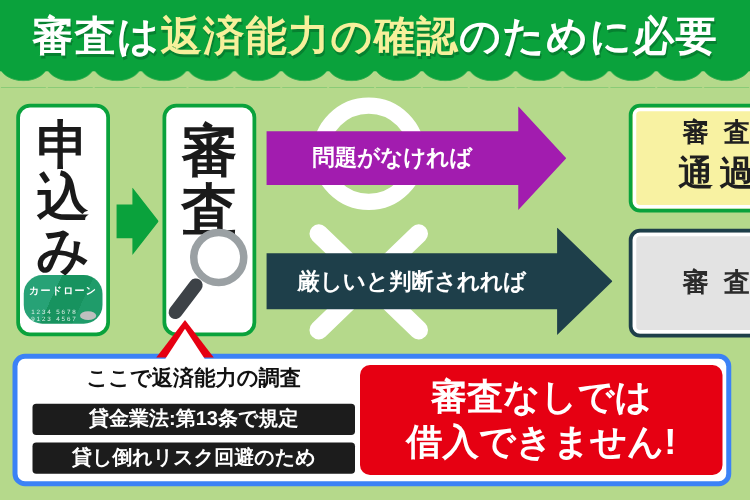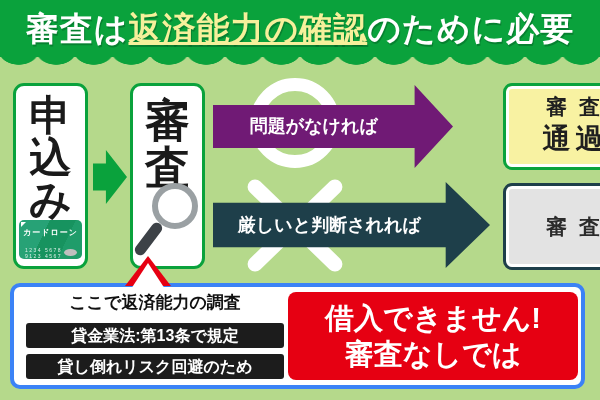--- a/index.html
+++ b/index.html
@@ -4,21 +4,21 @@
 <style>
   html,body{margin:0;padding:0;}
   body{font-family:"Liberation Sans","DejaVu Sans",sans-serif;}
   .canvas{position:relative;width:600px;height:400px;background:#b5d98b;overflow:hidden;}
 
   
   .banner{position:absolute;left:0;top:0;width:600px;height:57px;background:#0aa23c;}
   .banner-title{position:absolute;left:0;top:0;width:600px;height:57px;line-height:58px;
     text-align:center;font-size:33px;font-weight:900;color:#fff;letter-spacing:1px;
     text-shadow:1px 2px 0 rgba(0,70,25,.35);white-space:nowrap;}
-  .banner-title .hl{color:#f6f09b;text-decoration:underline;}
+  .banner-title .hl{color:#f6f09b;}
   .wave{position:absolute;left:0;top:56px;width:600px;height:14px;
     background-image:radial-gradient(ellipse 20px 14px at 18.75px -5px,#0aa23c 0 96%,rgba(10,162,60,0) 100%);
     background-size:37.5px 14px;background-repeat:repeat-x;}
 
   
   .mark-circle{position:absolute;left:250px;top:78px;width:90px;height:90px;box-sizing:border-box;
     border:13px solid #fff;border-radius:50%;z-index:1;}
   .mark-cross{position:absolute;left:232px;top:181px;width:126px;height:90px;z-index:1;}
   .mark-cross .bar{position:absolute;left:0;top:37px;width:126px;height:15px;background:#fff;border-radius:9px;}
   .mark-cross .bar.b1{transform:rotate(44deg);}
@@ -29,21 +29,21 @@
     background:#fff;border:3px solid #0aa23c;border-radius:11px;z-index:2;
     display:flex;flex-direction:column;align-items:center;}
   .box-apply{left:13px;}
   .box-screen{left:130px;}
   .v-char{display:block;font-size:42px;line-height:42px;font-weight:900;color:#1a1a1a;}
   .box-apply .chars{padding-top:9px;text-align:center;}
   .box-screen .chars{padding-top:11px;text-align:center;}
   .box-screen .v-char{font-size:45px;line-height:47px;}
 
   
-  .card{position:absolute;left:3px;bottom:7px;width:63px;height:39px;border-radius:5px;
+  .card{position:absolute;left:3px;bottom:7px;width:63px;height:39px;border-radius:15px;
     background:linear-gradient(115deg,#27a276 0 38%,#17935f 38% 70%,#1f9c6a 70%);
     overflow:hidden;color:#fff;}
   .card .corner{position:absolute;left:2px;top:2px;width:0;height:0;
     border-top:5px solid #fff;border-right:5px solid transparent;}
   .card .jp{position:absolute;left:0;top:7px;width:100%;text-align:center;font-size:8px;font-weight:700;letter-spacing:1px;}
   .card .en{position:absolute;left:0;top:16px;width:100%;text-align:center;font-size:10px;font-weight:900;letter-spacing:.5px;}
   .card .num{position:absolute;left:6px;top:27px;font-size:5px;letter-spacing:1.5px;opacity:.85;}
   .card .chip{position:absolute;right:5px;bottom:3px;width:13px;height:7px;background:#bfbfbf;border-radius:50%;}
 
   
@@ -51,21 +51,21 @@
     clip-path:polygon(0 25%,38% 25%,38% 0,100% 50%,38% 100%,38% 75%,0 75%);}
 
   
   .mag-ring{position:absolute;left:19px;top:97px;width:46px;height:46px;box-sizing:border-box;
     border:6px solid #9aa0a3;border-radius:50%;background:#fff;}
   .mag-handle{position:absolute;left:10px;top:134px;width:11px;height:38px;background:#3d4247;border-radius:6px;
     transform:rotate(37deg);}
 
   
   .flow-arrow{position:absolute;left:213px;width:240px;z-index:2;}
-  .arrow-pass{top:85px;height:83px;background:#701a75;
+  .arrow-pass{top:85px;height:83px;background:#a21caf;
     clip-path:polygon(0 24%,84% 24%,84% 0,100% 50%,84% 100%,84% 76%,0 76%);}
   .arrow-fail{top:182px;height:86px;background:#1e3f4a;
     clip-path:polygon(0 24%,84% 24%,84% 0,100% 50%,84% 100%,84% 76%,0 76%);padding-left:37px;}
   .arrow-label{position:absolute;left:0;top:24%;width:84%;height:52%;
     display:flex;align-items:center;justify-content:center;
     color:#fff;font-size:18px;font-weight:800;white-space:nowrap;}
 
   
   .result-box{position:absolute;left:455px;width:140px;height:87px;box-sizing:border-box;border-radius:9px;
     z-index:2;display:flex;flex-direction:column;align-items:center;justify-content:center;
@@ -149,21 +149,21 @@
     <div class="result-top">審査</div>
   </div>
 
   <div class="note-panel">
     <div class="note-left">
       <div class="note-title">ここで返済能力の調査</div>
       <div class="pill">貸金業法:第13条で規定</div>
       <div class="pill">貸し倒れリスク回避のため</div>
     </div>
     <div class="warning-box">
+      <div>審査なしでは</div>
       <div>借入できません!</div>
-      <div>審査なしでは</div>
     </div>
   </div>
 
   <div class="callout-red"></div>
   <div class="callout-white"></div>
 
 </div>
 
 </body></html>

